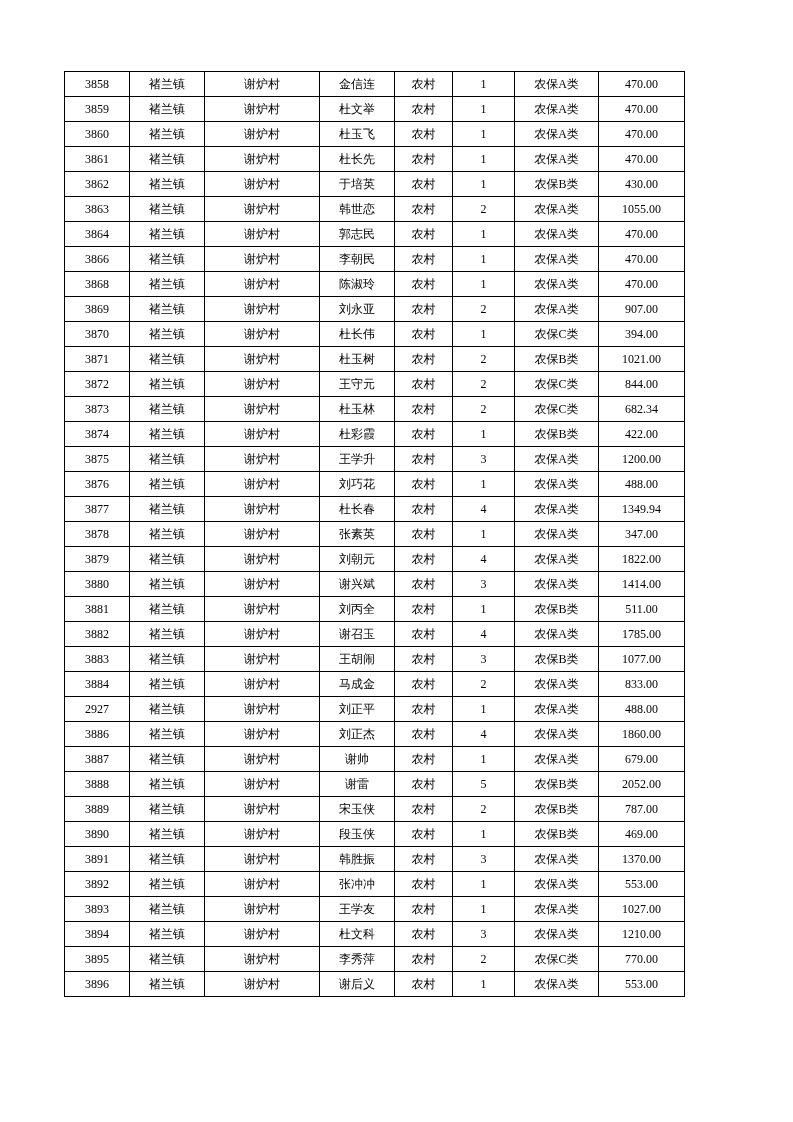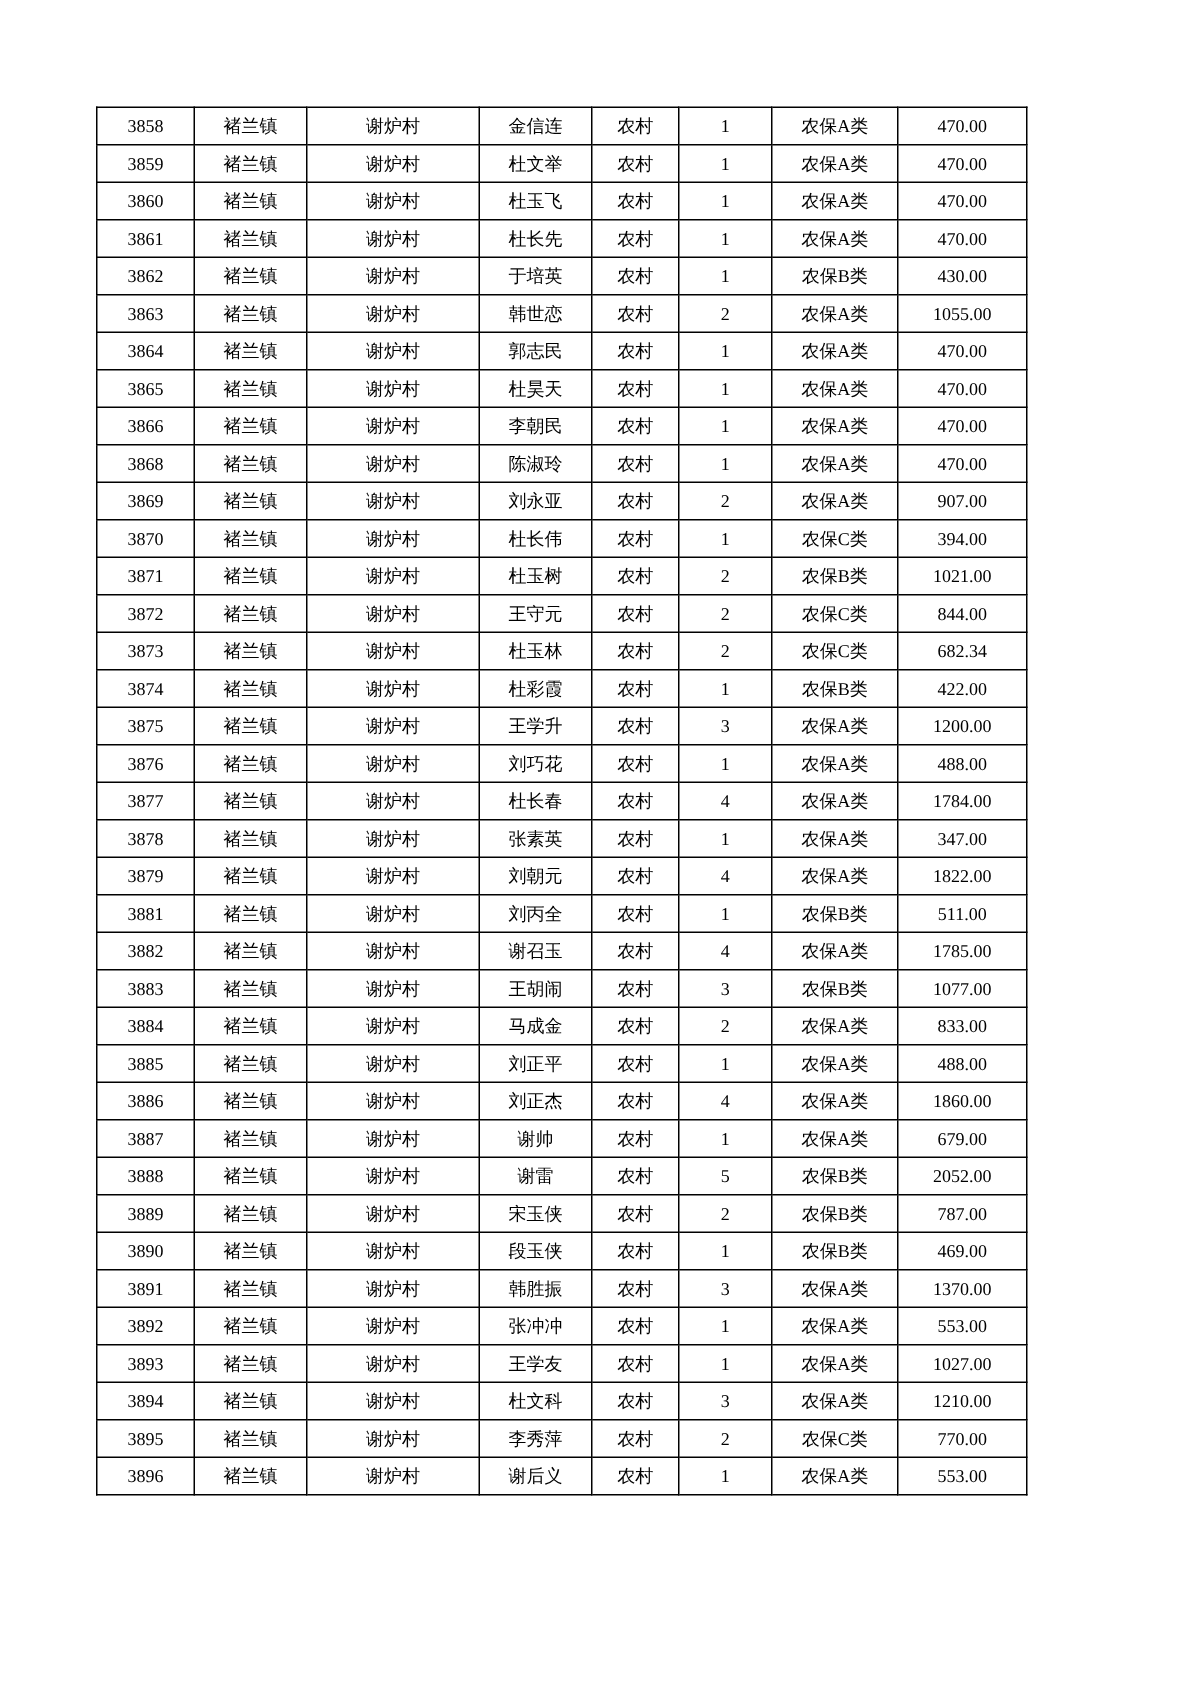--- a/index.html
+++ b/index.html
@@ -117,30 +117,20 @@
             <td>3864</td>
             <td>褚兰镇</td>
             <td>谢炉村</td>
             <td>郭志民</td>
             <td>农村</td>
             <td>1</td>
             <td>农保A类</td>
             <td>470.00</td>
           </tr>
           <tr>
-            <td>3865</td>
-            <td>褚兰镇</td>
-            <td>谢炉村</td>
-            <td>杜昊天</td>
-            <td>农村</td>
-            <td>1</td>
-            <td>农保A类</td>
-            <td>470.00</td>
-          </tr>
-          <tr>
             <td>3866</td>
             <td>褚兰镇</td>
             <td>谢炉村</td>
             <td>李朝民</td>
             <td>农村</td>
             <td>1</td>
             <td>农保A类</td>
             <td>470.00</td>
           </tr>
           <tr>
@@ -234,21 +224,21 @@
             <td>488.00</td>
           </tr>
           <tr>
             <td>3877</td>
             <td>褚兰镇</td>
             <td>谢炉村</td>
             <td>杜长春</td>
             <td>农村</td>
             <td>4</td>
             <td>农保A类</td>
-            <td>1784.00</td>
+            <td>1349.94</td>
           </tr>
           <tr>
             <td>3878</td>
             <td>褚兰镇</td>
             <td>谢炉村</td>
             <td>张素英</td>
             <td>农村</td>
             <td>1</td>
             <td>农保A类</td>
             <td>347.00</td>
@@ -257,20 +247,30 @@
             <td>3879</td>
             <td>褚兰镇</td>
             <td>谢炉村</td>
             <td>刘朝元</td>
             <td>农村</td>
             <td>4</td>
             <td>农保A类</td>
             <td>1822.00</td>
           </tr>
           <tr>
+            <td>3880</td>
+            <td>褚兰镇</td>
+            <td>谢炉村</td>
+            <td>谢兴斌</td>
+            <td>农村</td>
+            <td>3</td>
+            <td>农保A类</td>
+            <td>1414.00</td>
+          </tr>
+          <tr>
             <td>3881</td>
             <td>褚兰镇</td>
             <td>谢炉村</td>
             <td>刘丙全</td>
             <td>农村</td>
             <td>1</td>
             <td>农保B类</td>
             <td>511.00</td>
           </tr>
           <tr>
@@ -297,21 +297,21 @@
             <td>3884</td>
             <td>褚兰镇</td>
             <td>谢炉村</td>
             <td>马成金</td>
             <td>农村</td>
             <td>2</td>
             <td>农保A类</td>
             <td>833.00</td>
           </tr>
           <tr>
-            <td>3885</td>
+            <td>2927</td>
             <td>褚兰镇</td>
             <td>谢炉村</td>
             <td>刘正平</td>
             <td>农村</td>
             <td>1</td>
             <td>农保A类</td>
             <td>488.00</td>
           </tr>
           <tr>
             <td>3886</td>

